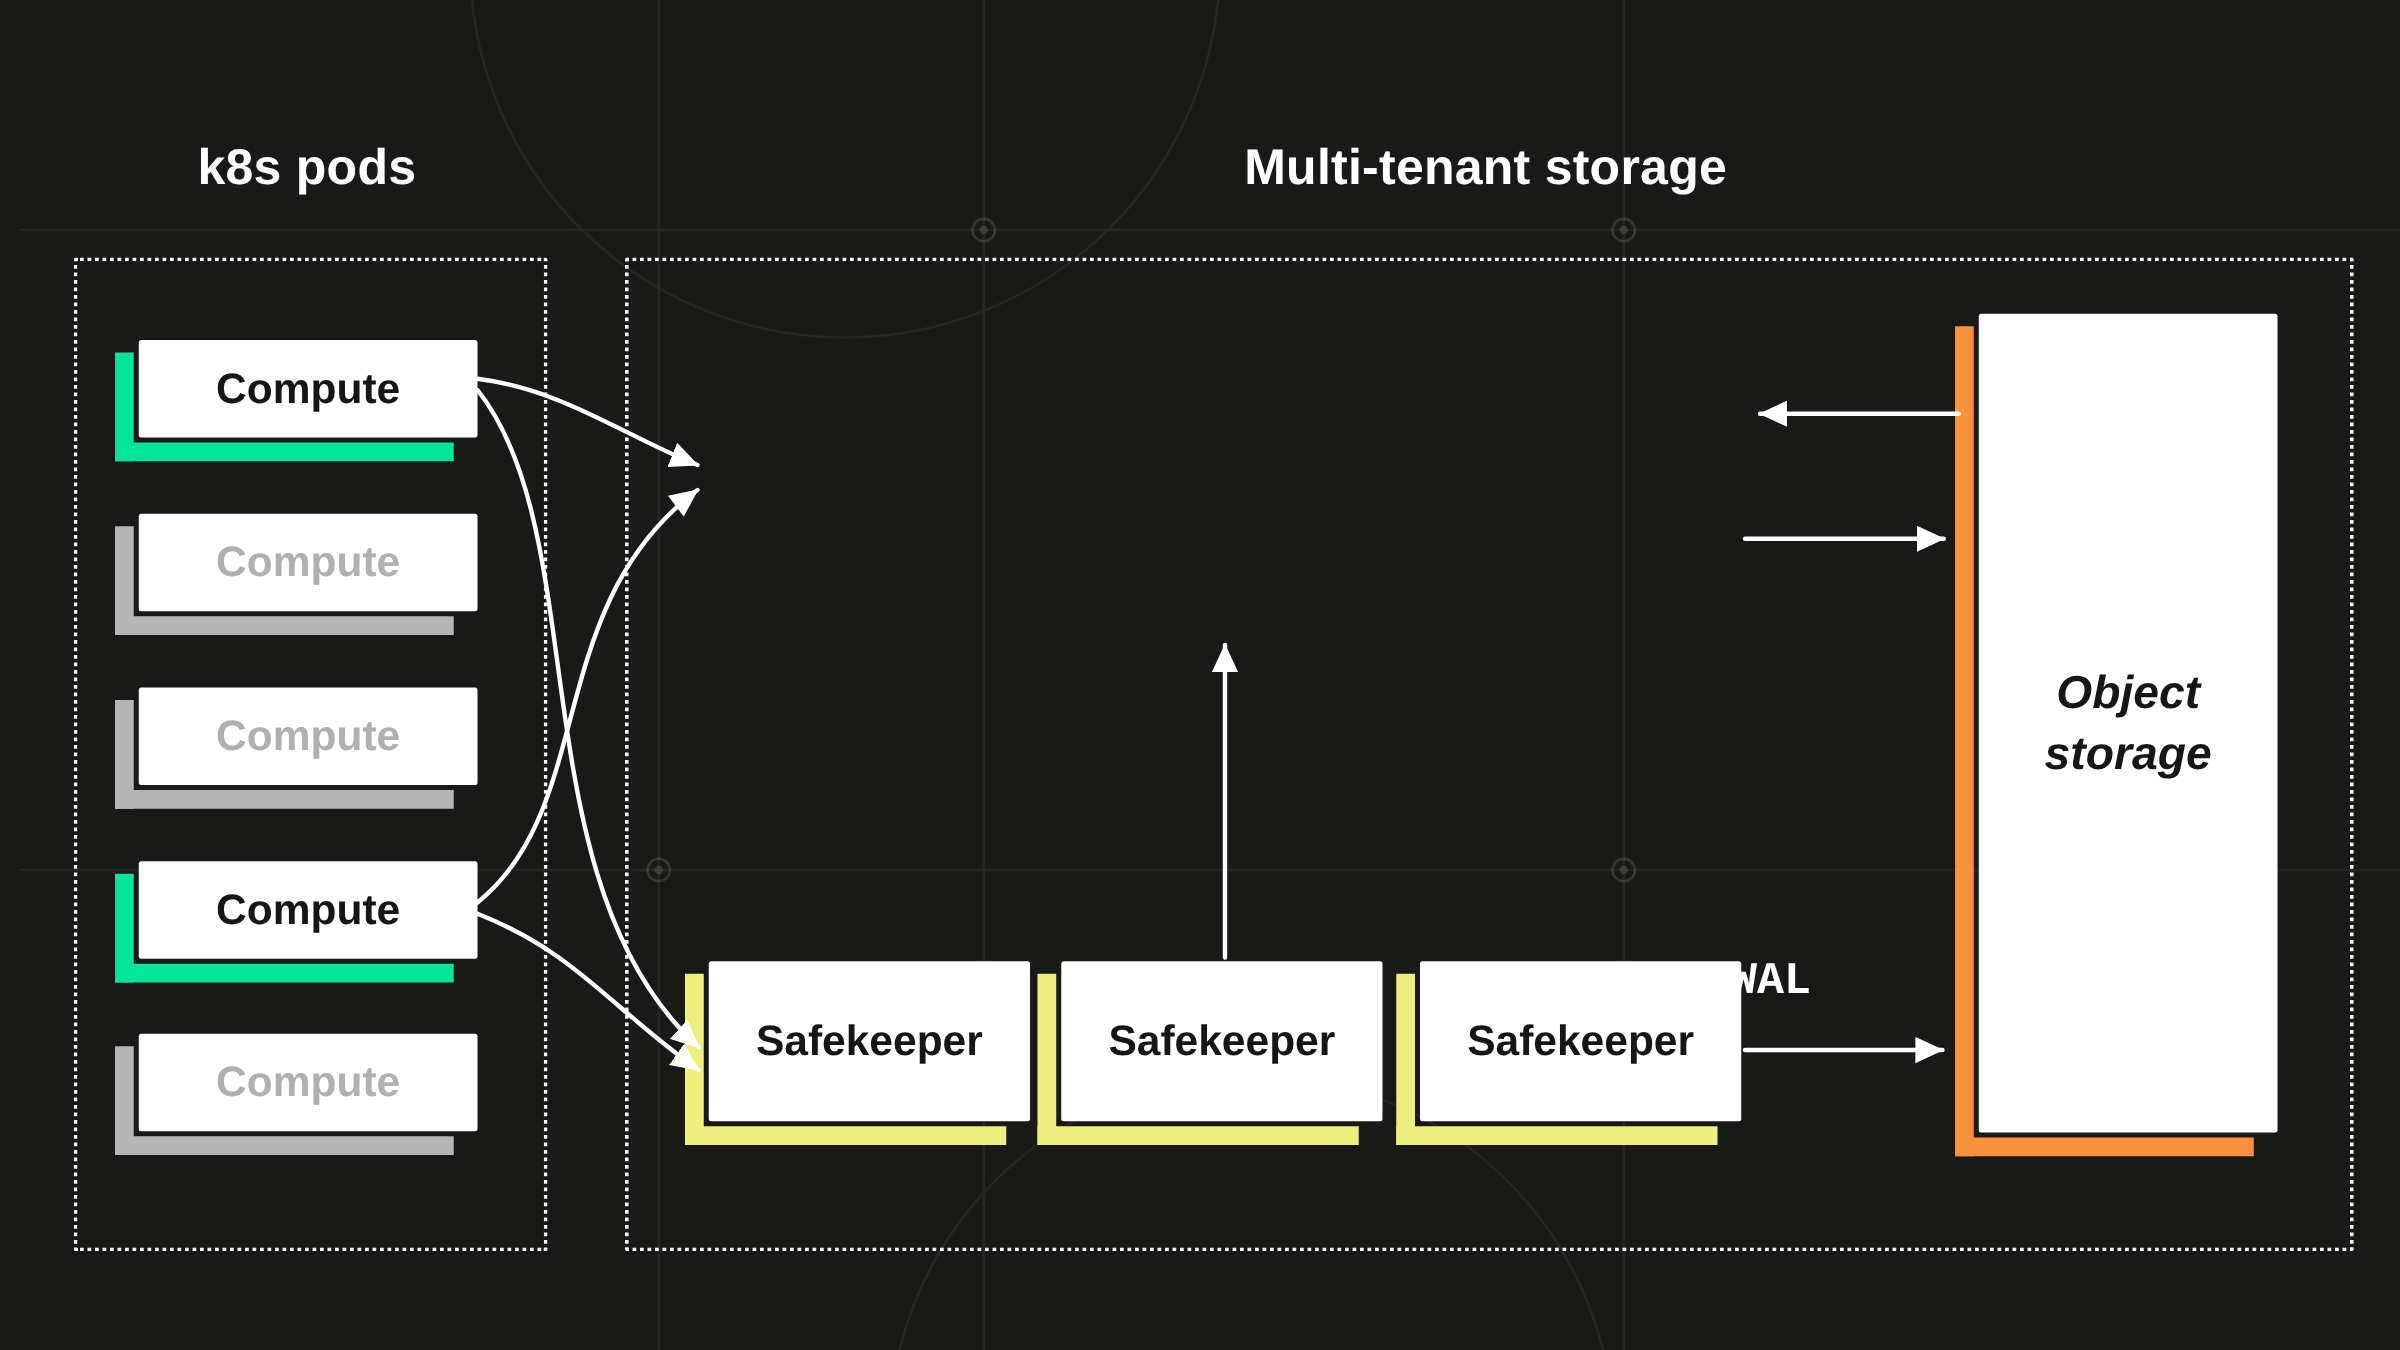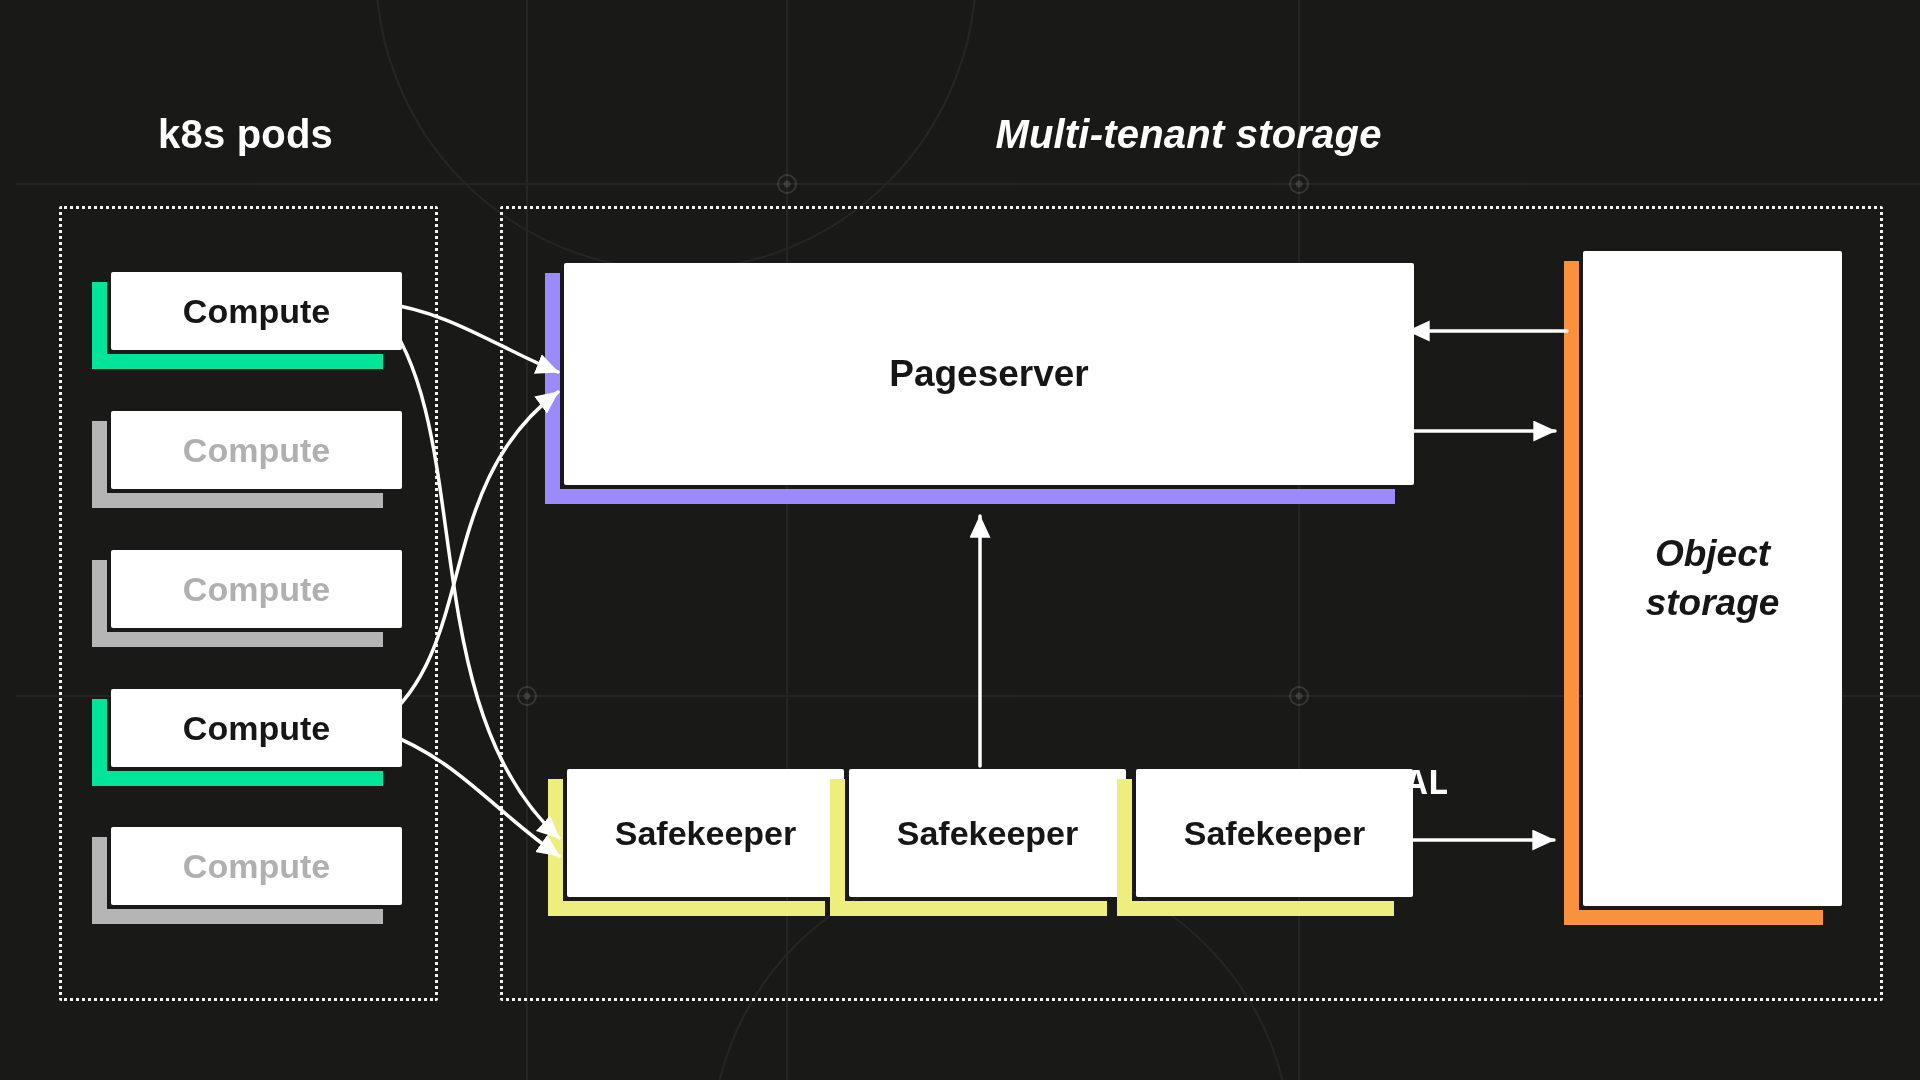--- a/index.html
+++ b/index.html
@@ -10,21 +10,21 @@
     font-weight:700;color:#fff;margin-left:16px;
   }
   svg.layer{position:absolute;left:0;top:0;pointer-events:none;}
   .zone-title{
     position:absolute;text-align:center;font-size:40px;letter-spacing:.2px;color:var(--text-light,#fff);
   }
   .dotted-box{
     position:absolute;border:3px dotted rgba(255,255,255,.95);border-radius:2px;
   }
   
-  .card{position:absolute;padding-left:20px;}
+  .card{position:absolute;}
   .card .al{position:absolute;left:0;top:10px;bottom:0;width:15px;background:var(--accent);}
   .card .ab{position:absolute;left:0;bottom:0;height:15px;right:19px;background:var(--accent);}
   .card .face{
     position:absolute;left:19px;top:0;right:0;bottom:19px;background:var(--card,#fff);
     color:var(--ink,#161616);display:flex;align-items:center;justify-content:center;
     text-align:center;border-radius:2px;font-size:34px;line-height:1.3;
   }
   .accent-green{--accent:var(--green,#00e599);}
   .accent-gray{--accent:var(--gray,#b5b5b5);}
   .accent-purple{--accent:var(--purple,#9b8afb);}
@@ -56,21 +56,21 @@
       <circle cx="1283" cy="184" r="9"></circle>
         <circle cx="1283" cy="184" r="2.5" fill="#ffffff"></circle>
       <circle cx="1283" cy="696" r="9"></circle>
         <circle cx="1283" cy="696" r="2.5" fill="#ffffff"></circle>
       <circle cx="511" cy="696" r="9"></circle>
         <circle cx="511" cy="696" r="2.5" fill="#ffffff"></circle>
     </g>
   </svg>
 
   <div class="zone-title" style="left:43px;top:112px;width:373px;">k8s pods</div>
-  <div class="zone-title" style="left:484px;top:112px;width:1377px;font-style:italic;">Multi-tenant storage</div>
+  <div class="zone-title" style="left:484px;top:112px;width:1377px;">Multi-tenant storage</div>
 
   <div class="dotted-box" style="left:43px;top:206px;width:373px;height:789px;"></div>
   <div class="dotted-box" style="left:484px;top:206px;width:1377px;height:789px;"></div>
 
   <div class="card accent-green" style="left:76px;top:272px;width:290px;height:97px;">
     <span class="al"></span>
     <span class="ab"></span>
     <div class="face">
         <span>Compute</span>
       </div>
@@ -97,27 +97,20 @@
       </div>
   </div>
   <div class="card accent-gray inactive" style="left:76px;top:827px;width:290px;height:97px;">
     <span class="al"></span>
     <span class="ab"></span>
     <div class="face">
         <span>Compute</span>
       </div>
   </div>
 
-  <div class="card accent-purple pageserver" style="left:529px;top:263px;width:849px;height:241px;">
-    <span class="al"></span>
-    <span class="ab"></span>
-    <div class="face">
-        <span>Pageserver</span>
-      </div>
-  </div>
 
   <div class="card accent-yellow" style="left:532px;top:769px;width:276px;height:147px;">
     <span class="al"></span>
     <span class="ab"></span>
     <div class="face">
         <span>Safekeeper</span>
       </div>
   </div>
   <div class="card accent-yellow" style="left:814px;top:769px;width:276px;height:147px;">
     <span class="al"></span>

